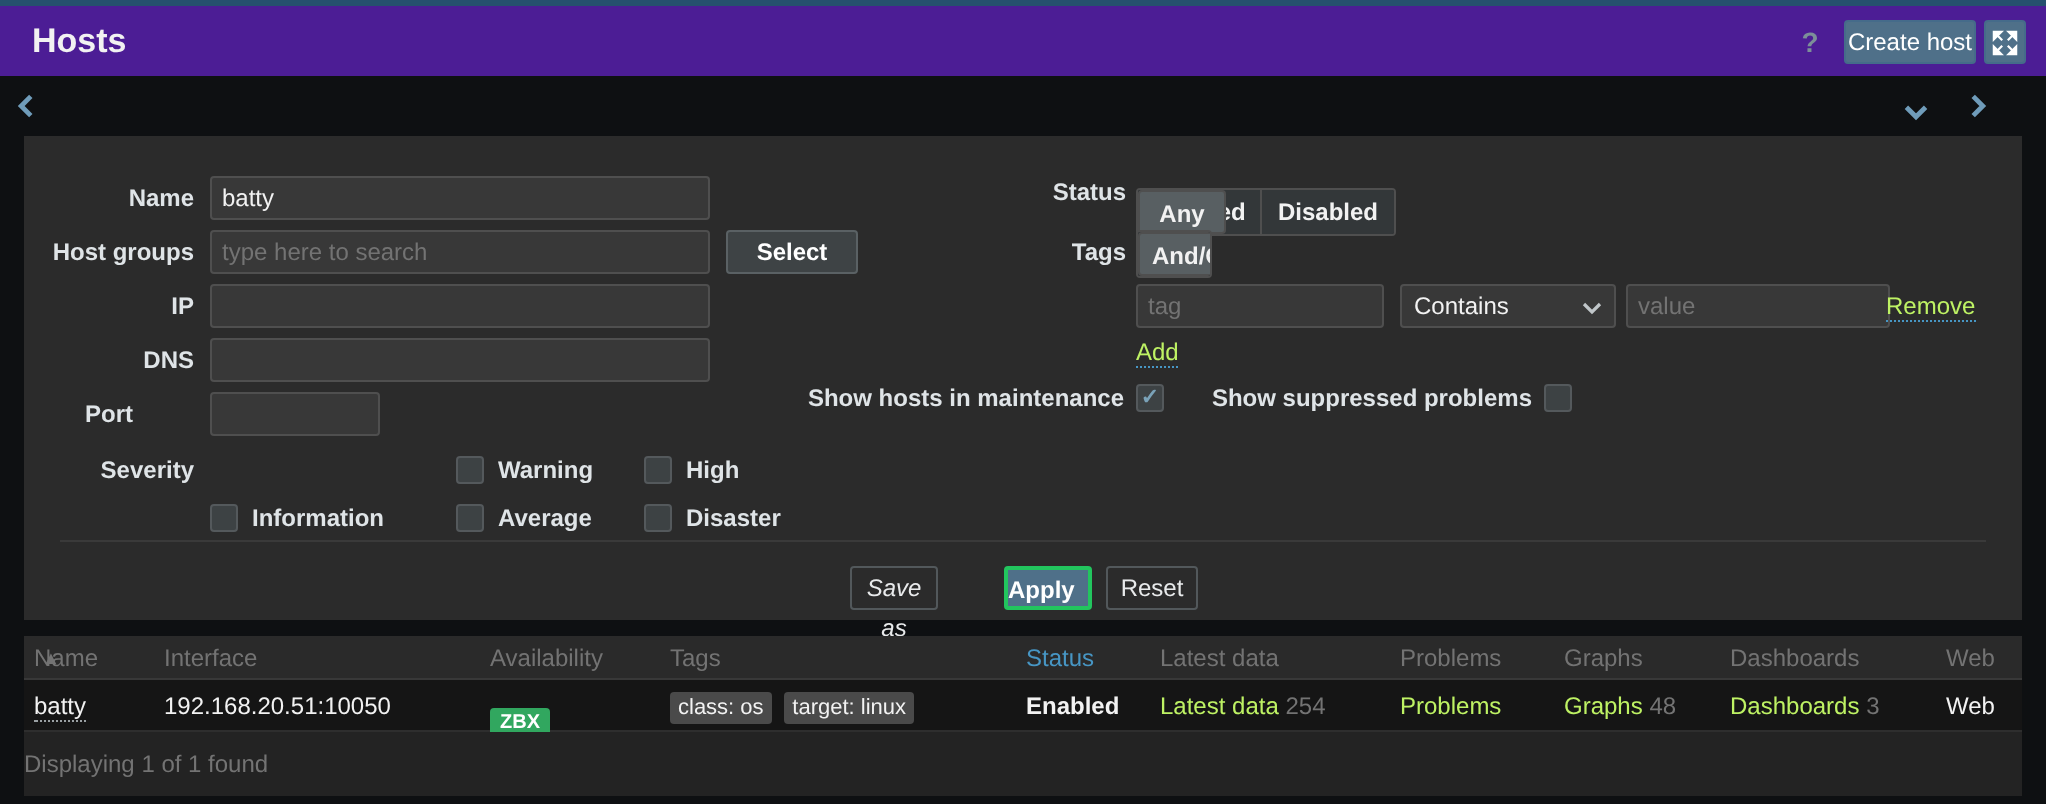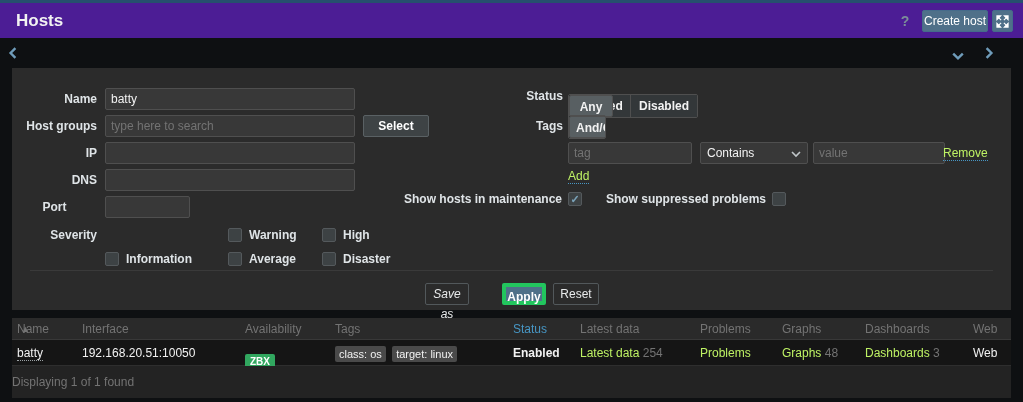--- a/index.html
+++ b/index.html
@@ -36,22 +36,22 @@
   .cbitem .cb { width:14px; height:14px; background:#3d4244; border:1px solid #54595c; border-radius:2px; cursor:pointer; }
   .cbitem b { color:#dfe4e7; font-weight:bold; }
   .sel { position:absolute; height:22px; background:#383838; border:1px solid #4f4f4f; border-radius:2px;
          color:#f2f2f2; line-height:20px; padding:0 6px; cursor:pointer; }
   .sel svg { position:absolute; right:6px; top:7px; }
   .lnk { color:#bef264; text-decoration:none; cursor:pointer; }
   .lnk-dot { border-bottom:1px dotted #4796c4; }
   .divider { position:absolute; left:18px; right:18px; top:202px; border-top:1px solid #3a3a3a; }
   .btn-outline { position:absolute; top:215px; height:22px; background:transparent; border:1px solid #52585b;
                  border-radius:2px; color:#e8eaeb; text-align:center; line-height:20px; cursor:pointer; }
-  .apply { position:absolute; top:215px; height:22px; background:#4f7089; border:4px solid #22c55e; border-radius:2px;
-           color:#fff; font-weight:bold; text-align:center; line-height:20px; cursor:pointer; }
+  .apply { position:absolute; top:215px; height:22px; background:#4f7089; border:2px solid #22c55e; border-radius:2px;
+           color:#fff; font-weight:bold; line-height:20px; cursor:pointer; }
   .table { position:absolute; left:12px; top:318px; width:999px; }
   .thead { position:relative; height:22px; background:#2a2a2a; border-bottom:1px solid #383838; }
   .thead span { position:absolute; top:0; line-height:22px; color:#737373; }
   .thead .sortcol { color:#4796c4; cursor:pointer; }
   .trow { position:relative; height:26px; background:#151515; border-bottom:1px solid #2e2e2e; }
   .trow .cell { position:absolute; top:0; line-height:26px; color:#f2f2f2; }
   .namelink { color:#f2f2f2; border-bottom:1px dotted #9aa0a3; cursor:pointer; }
   .badge-zbx { display:inline-block; background:#31a75f; color:#fff; font-size:10px; font-weight:bold;
                padding:2px 5px; border-radius:2px; line-height:11px; vertical-align:middle;margin-top:14px; }
   .tagbadge { display:inline-block; background:#4a4a4a; color:#f2f2f2; font-size:11px; padding:2px 4px;

